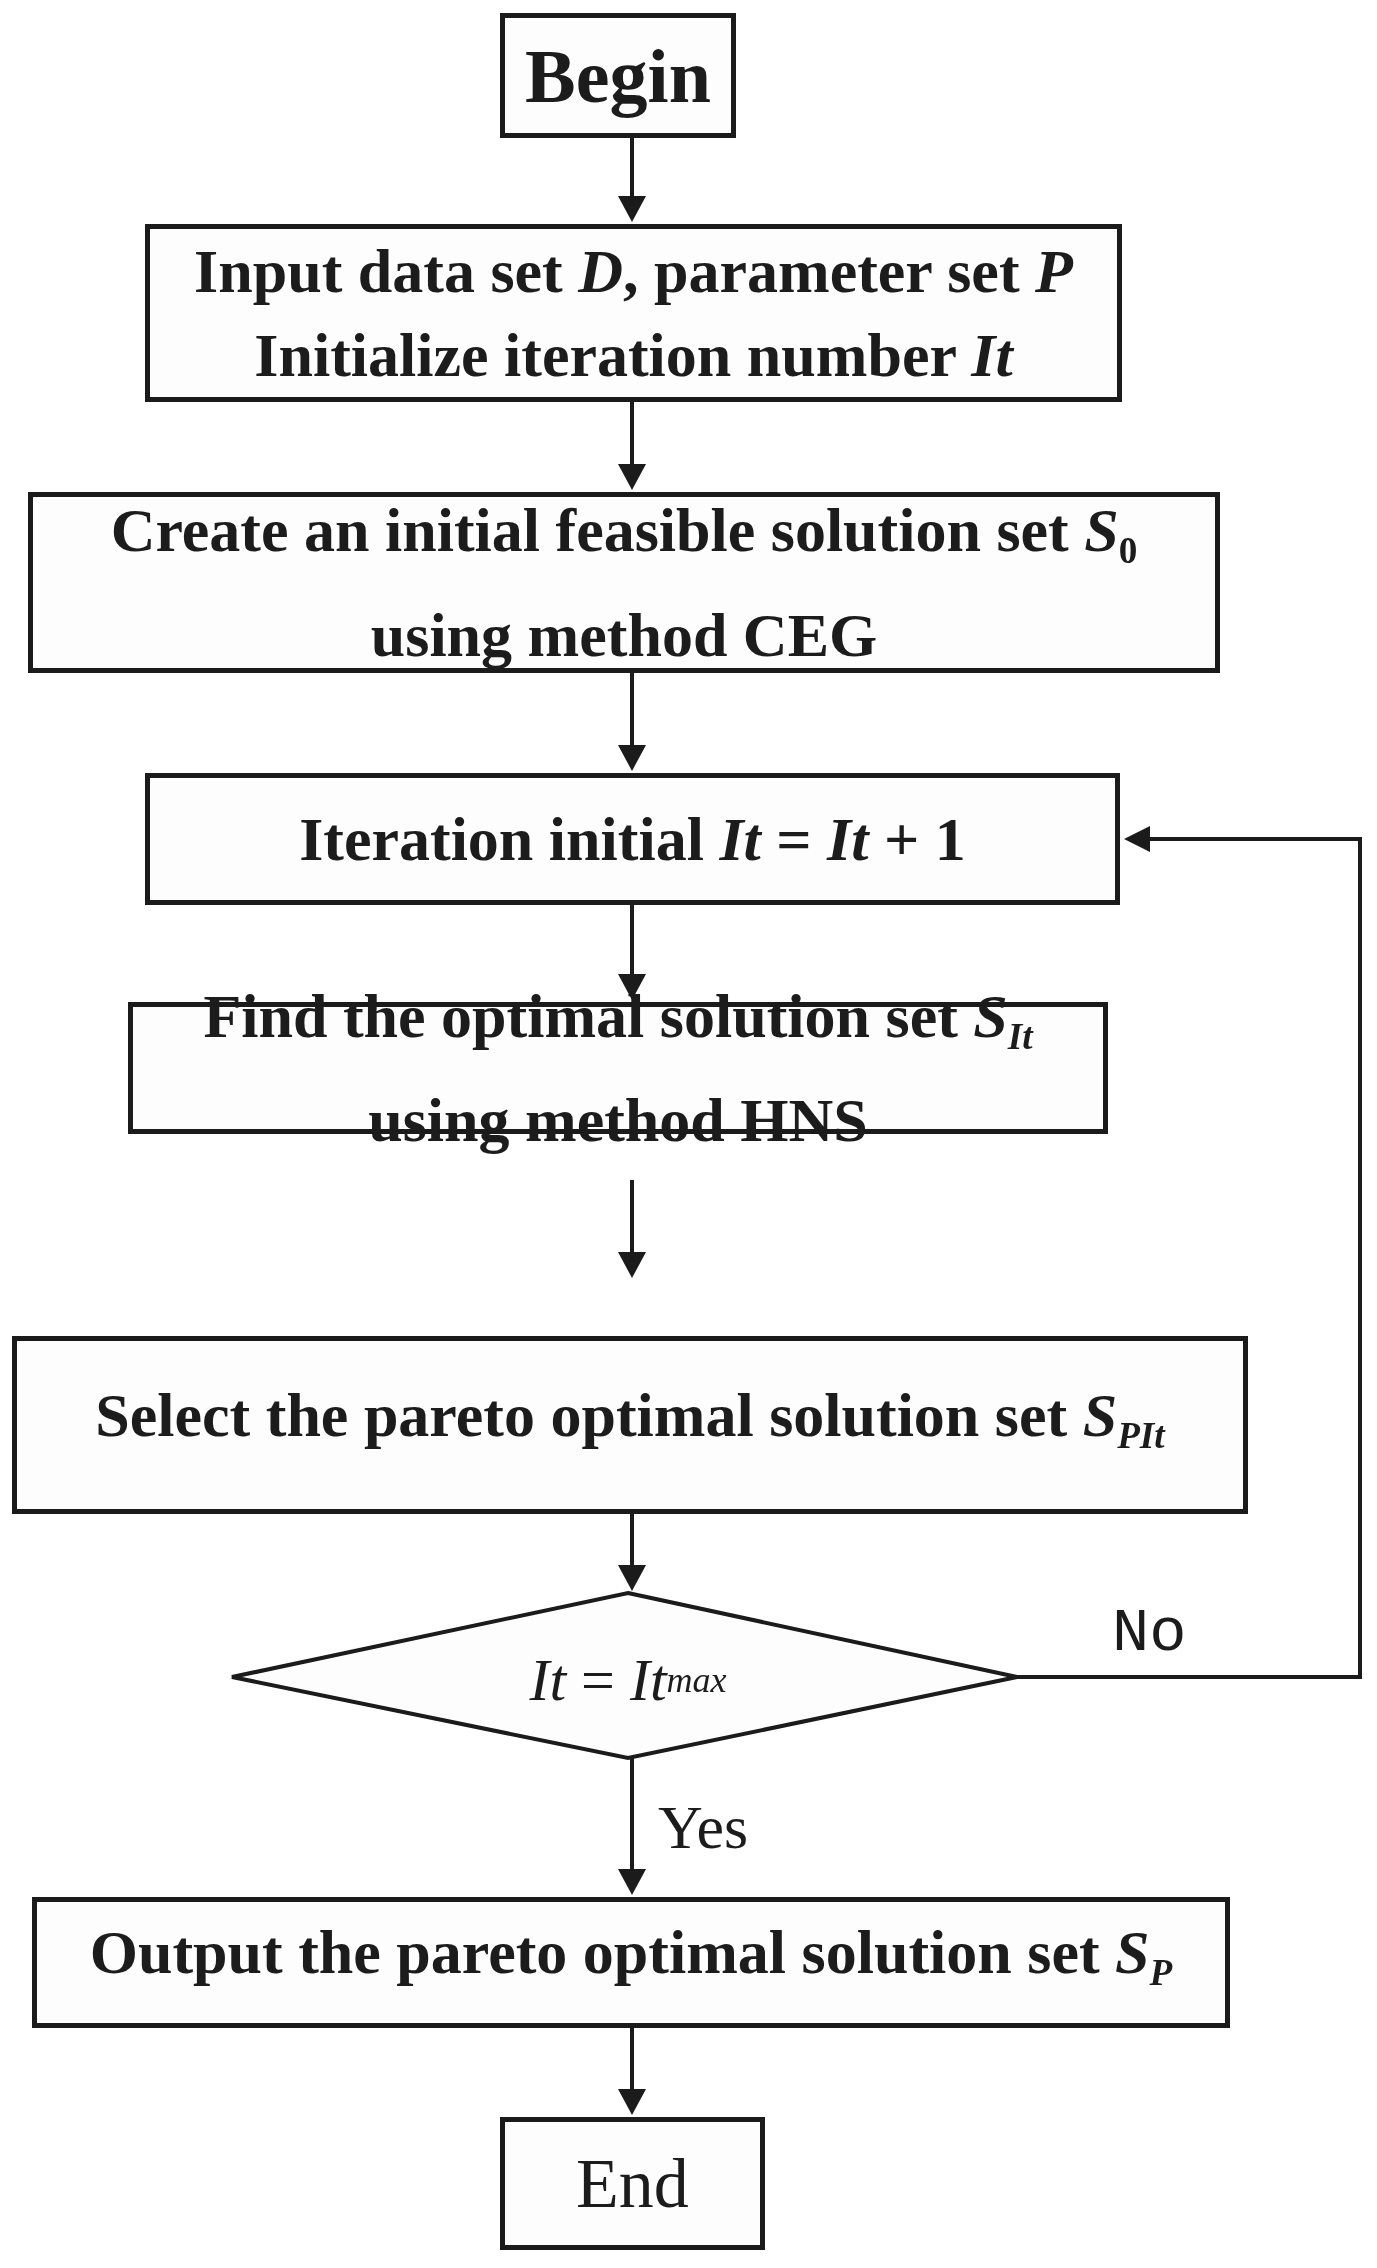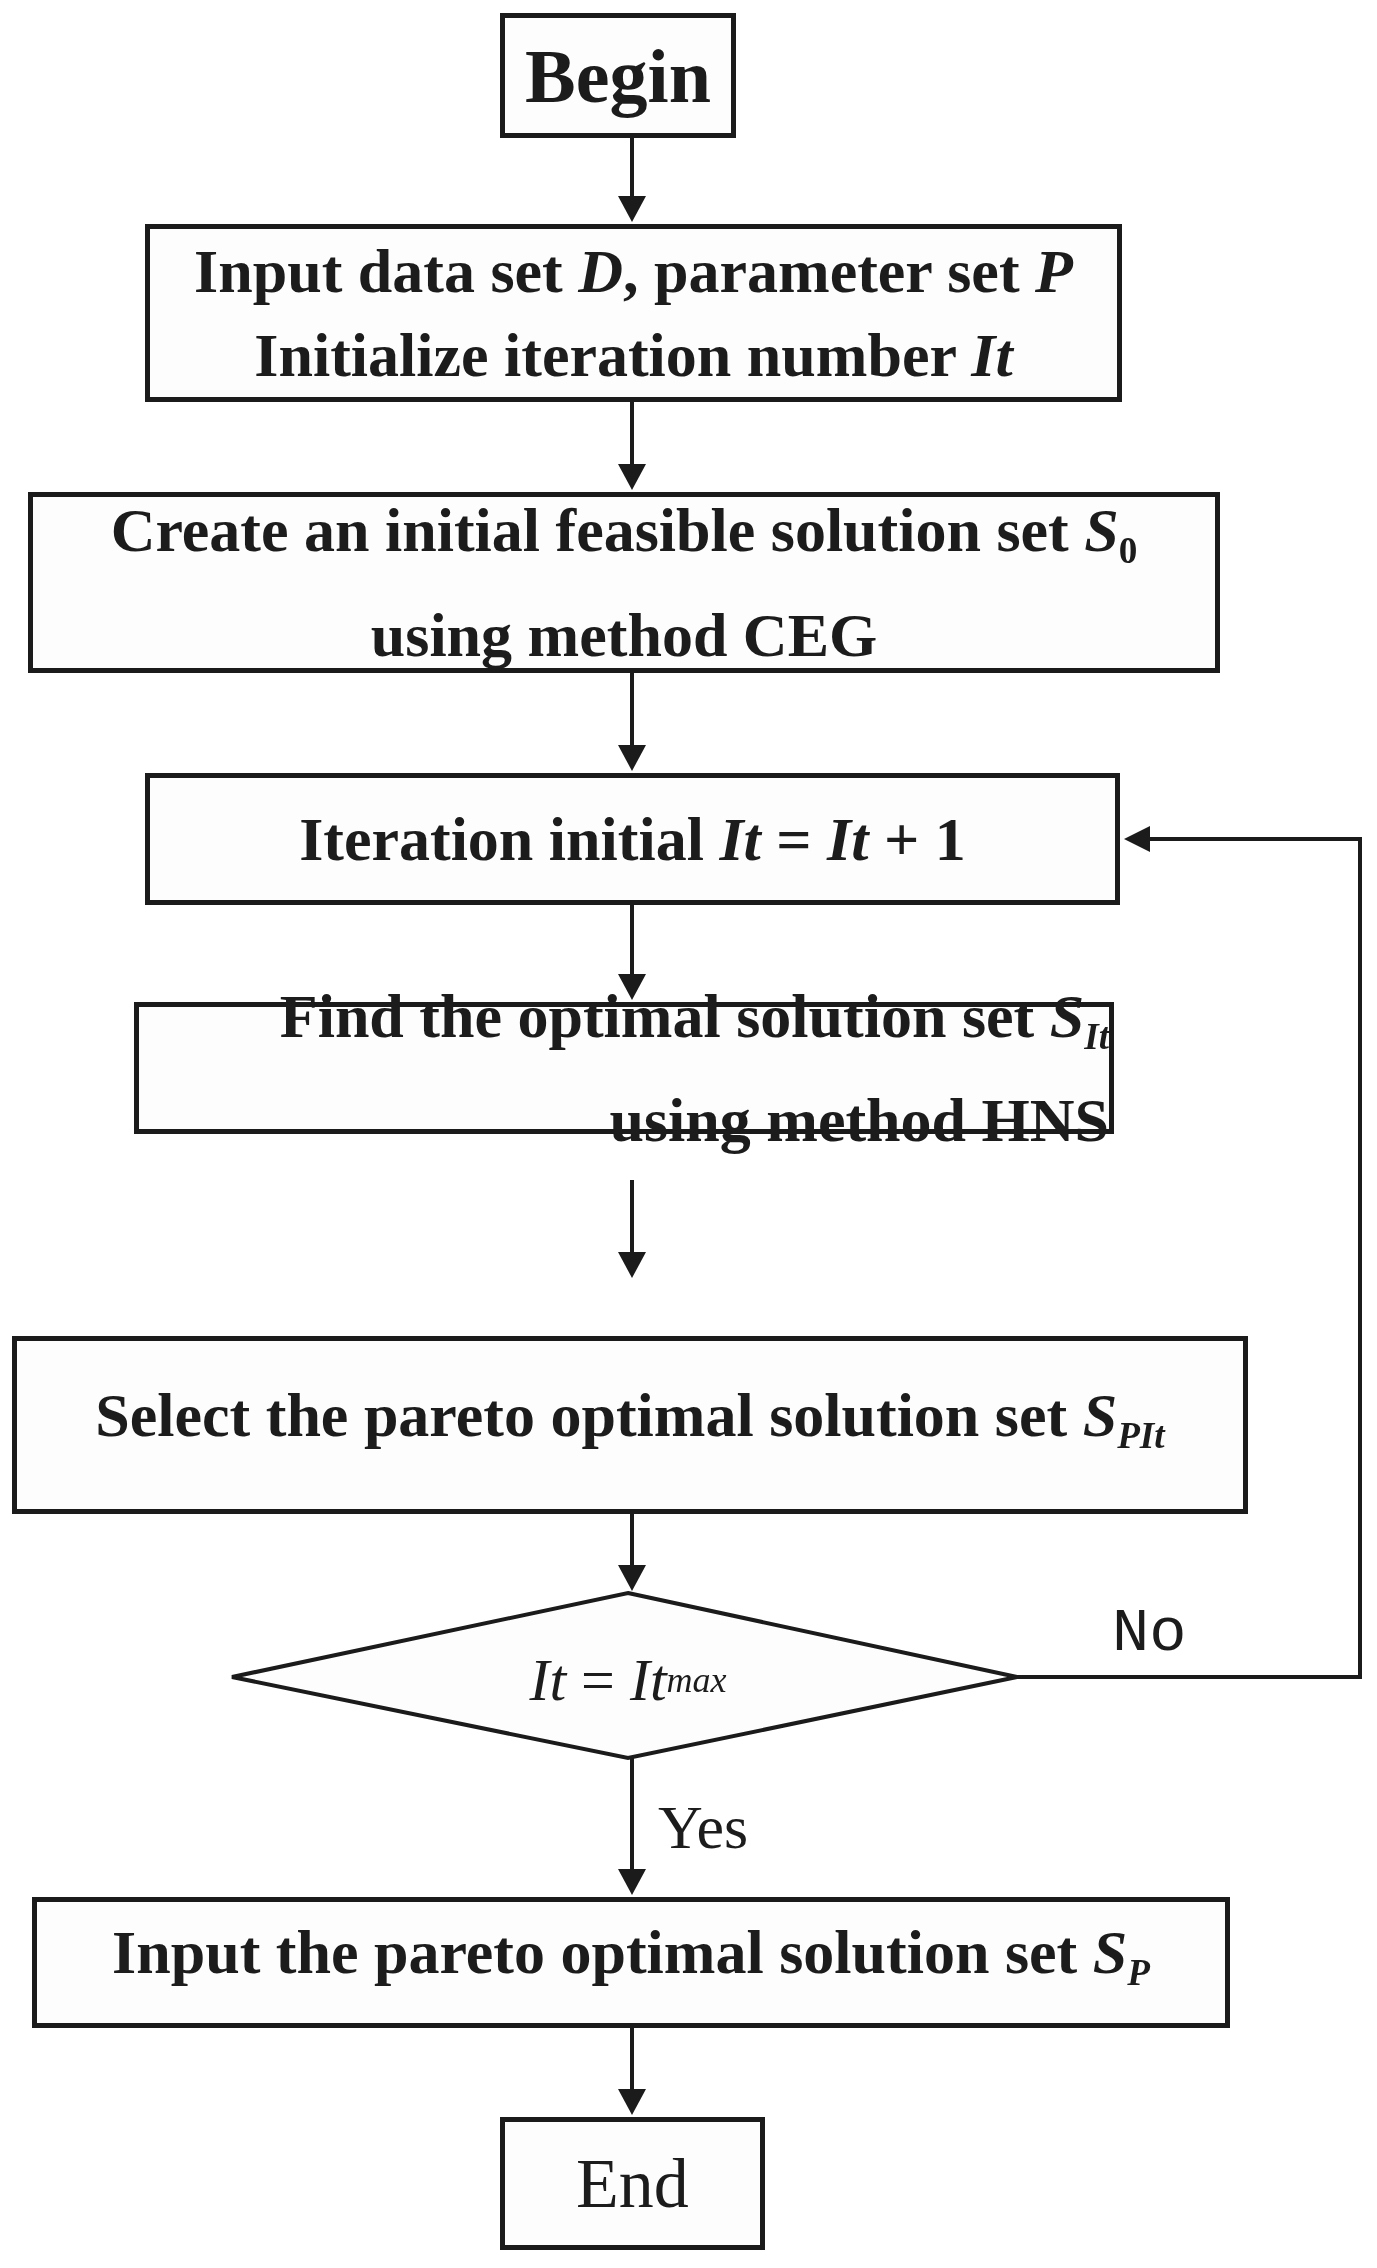--- a/index.html
+++ b/index.html
@@ -96,35 +96,35 @@
 
   <div class="node" style="left:28px; top:492px; width:1192px; height:181px;">
     <div class="line"><span>Create an initial feasible solution set </span><span class="mi">S</span><span class="msub">0</span></div>
     <div class="line"><span>using method CEG</span></div>
   </div>
 
   <div class="node" style="left:145px; top:773px; width:975px; height:132px;">
     <div class="line"><span>Iteration initial </span><span class="mi">It</span><span> = </span><span class="mi">It</span><span> + 1</span></div>
   </div>
 
-  <div class="node" style="left:134px; top:1002px; width:980px; height:132px;align-items:flex-end;">
+  <div class="node" style="left:128px; top:1002px; width:980px; height:132px;">
     <div class="line"><span>Find the optimal solution set </span><span class="mi">S</span><span class="msub mi">It</span></div>
     <div class="line"><span>using method HNS</span></div>
   </div>
 
   <div class="node" style="left:12px; top:1336px; width:1236px; height:178px;">
     <div class="line"><span>Select the pareto optimal solution set </span><span class="mi">S</span><span class="msub mi">PIt</span></div>
   </div>
 
   <div class="decision-text mi"><span>It</span><span style="font-style:normal"> = </span><span>It</span><span class="msub">max</span></div>
 
   <div class="edge-label" style="left:1112px; top:1603px;font-family:Liberation Mono, monospace;">No</div>
   <div class="edge-label" style="left:658px; top:1796px;">Yes</div>
 
   <div class="node" style="left:32px; top:1897px; width:1198px; height:131px;">
-    <div class="line"><span>Input the pareto optimal solution set </span><span class="mi">S</span><span class="msub mi">P</span></div>
+    <div class="line"><span>Output the pareto optimal solution set </span><span class="mi">S</span><span class="msub mi">P</span></div>
   </div>
 
   <div class="node" style="left:500px; top:2117px; width:265px; height:133px;">
     <div class="end-big">End</div>
   </div>
 
 </div>
 
 </body></html>

